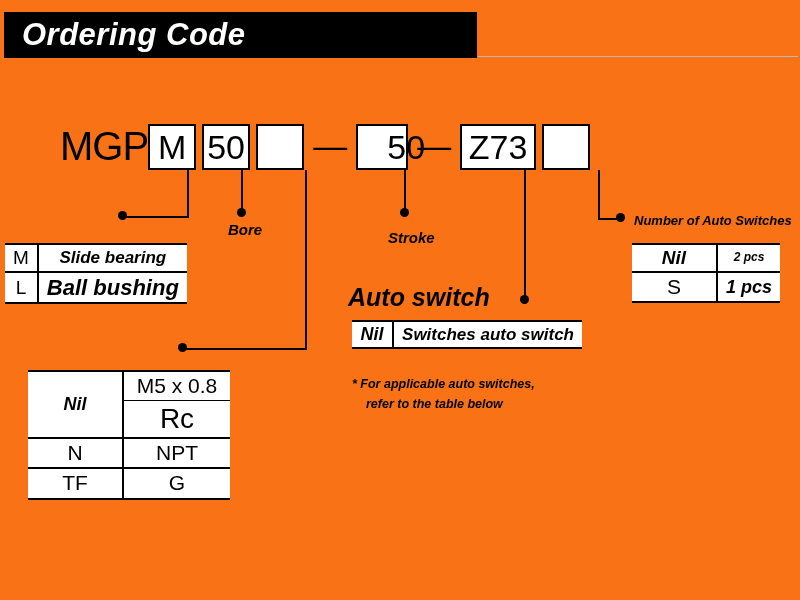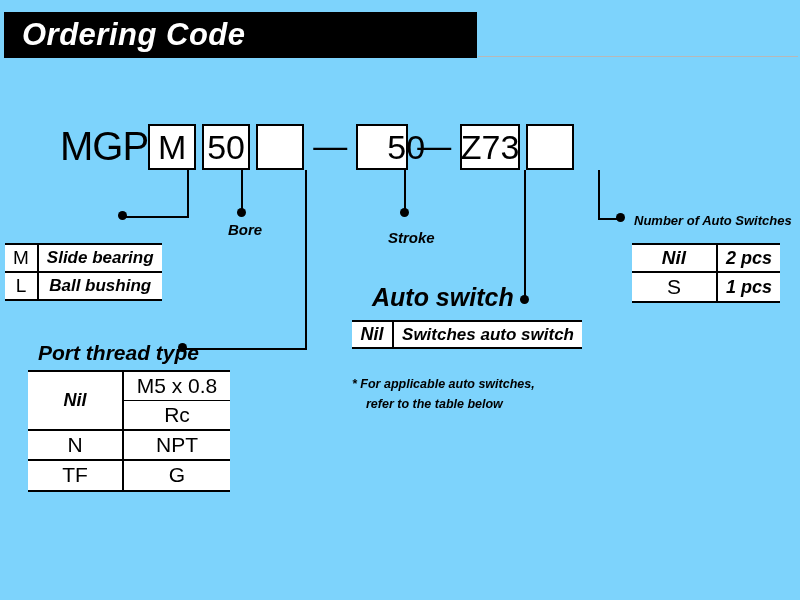--- a/index.html
+++ b/index.html
@@ -9,21 +9,21 @@
     background: #ffffff;
   }
   body {
     font-family: "Liberation Sans", sans-serif;
     color: #000000;
   }
   #page {
     position: relative;
     width: 800px;
     height: 600px;
-    background: #7dd3fc;
+    background: #f97316;
     overflow: hidden;
   }
 
   
   #title-bar {
     position: absolute;
     left: 4px;
     top: 12px;
     width: 473px;
     height: 46px;
@@ -71,21 +71,21 @@
     border: 2.5px solid #000000;
     box-sizing: border-box;
     display: flex;
     align-items: center;
     justify-content: center;
     font-size: 34px;
     font-weight: 500;
     line-height: 1;
     background: #ffffff;
   }
-  .code-box.wide { width: 60px; }
+  .code-box.wide { width: 76px; }
   .code-box.narrow { width: 44px; padding-left: 48px; }
   .code-dash {
     font-size: 34px;
     font-weight: 500;
     padding: 0 9px 4px 9px;
     line-height: 1;
   }
   .gap-sm { width: 6px; }
 
   
@@ -194,49 +194,48 @@
   <div class="vline" style="left:524px; top:170px; height:129px;"></div>
   <div class="dot" style="left:520px; top:295px;"></div>
 
   <div class="vline" style="left:598px; top:170px; height:50px;"></div>
   <div class="hline" style="left:598px; top:218px; width:22px;"></div>
   <div class="dot" style="left:616px; top:213px;"></div>
 
 
   <span class="callout-label lbl-md" style="left:228px; top:222px;">Bore</span>
 
-  <span class="callout-label lbl-lg" style="left:38px;  top:342px;">Port thread type</span>
 
   <span class="callout-label lbl-md" style="left:388px; top:230px;">Stroke</span>
 
-  <span class="callout-label" style="left:372px; top:285px; font-size:25px;">Auto switch</span>
+  <span class="callout-label" style="left:348px; top:285px; font-size:25px;">Auto switch</span>
 
   <span class="callout-label lbl-sm" style="left:634px; top:214px;">Number of Auto  Switches</span>
 
   <table class="spec-table" style="left:5px; top:243px; width:153px;">
     <tbody>
       <tr>
         <td class="cell-plain c-center" style="width:25px; font-size:19px;">M</td>
         <td class="divider cell-italic c-left" style="font-size:17px;">Slide bearing</td>
       </tr>
       <tr>
         <td class="cell-plain c-center" style="font-size:19px;">L</td>
-        <td class="divider cell-italic c-left" style="font-size:17px;margin-top:45px;">Ball bushing</td>
+        <td class="divider cell-italic c-left" style="font-size:22px;margin-top:45px;">Ball bushing</td>
       </tr>
     </tbody>
   </table>
 
   <table class="spec-table" style="left:28px; top:370px; width:202px;">
     <tbody>
       <tr>
         <td rowspan="2" class="cell-italic c-center" style="width:78px; font-size:18px;">Nil</td>
         <td class="divider cell-plain c-center no-bot" style="font-size:21px;">M5 x 0.8</td>
       </tr>
       <tr>
-        <td class="divider cell-plain c-center thin-top" style="font-size:21px;">Rc</td>
+        <td class="divider cell-plain c-center thin-top" style="font-size:28px;">Rc</td>
       </tr>
       <tr>
         <td class="cell-plain c-center" style="font-size:21px;">N</td>
         <td class="divider cell-plain c-center" style="font-size:21px;">NPT</td>
       </tr>
       <tr>
         <td class="cell-plain c-center" style="font-size:21px;">TF</td>
         <td class="divider cell-plain c-center" style="font-size:21px;">G</td>
       </tr>
     </tbody>
@@ -253,21 +252,21 @@
 
   <div id="auto-switch-note" style="left:352px; top:362px;">
     <div>* For applicable auto switches,</div>
     <div style="padding-left:14px;">refer to the table below</div>
   </div>
 
   <table class="spec-table" style="left:632px; top:243px; width:148px;">
     <tbody>
       <tr>
         <td class="cell-italic c-center" style="width:80px; font-size:19px;">Nil</td>
-        <td class="divider cell-italic c-left" style="font-size:18px;">2 pcs</td>
+        <td class="divider cell-italic c-left" style="font-size:12px;">2 pcs</td>
       </tr>
       <tr>
         <td class="cell-plain c-center" style="font-size:21px;">S</td>
         <td class="divider cell-italic c-left" style="font-size:18px;">1 pcs</td>
       </tr>
     </tbody>
   </table>
 
 </div>
 

